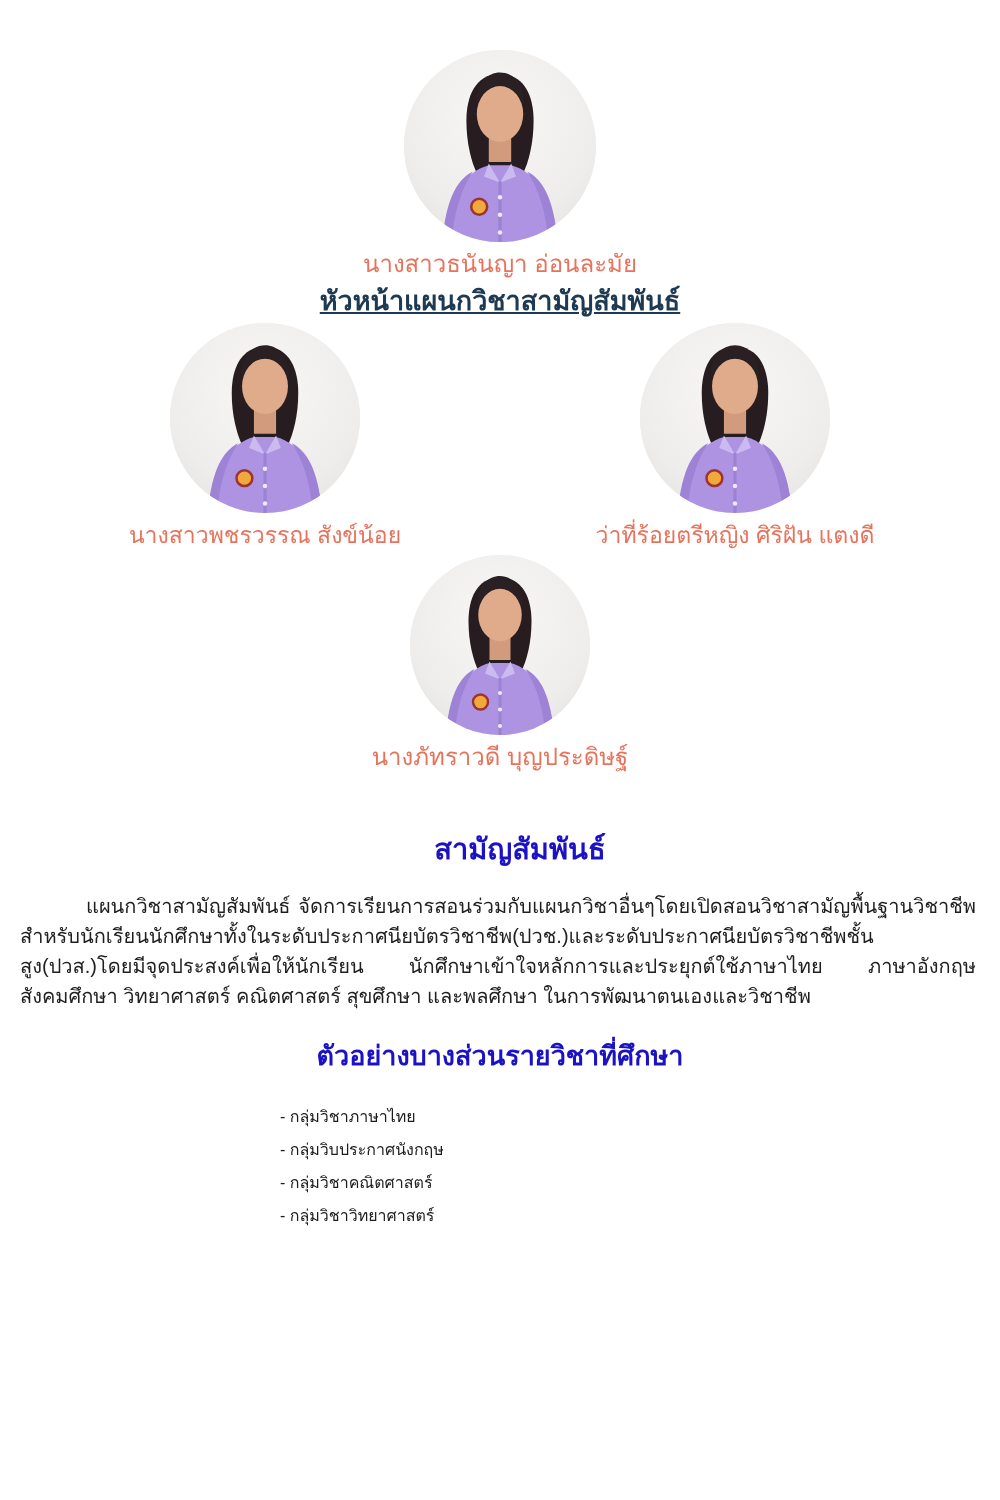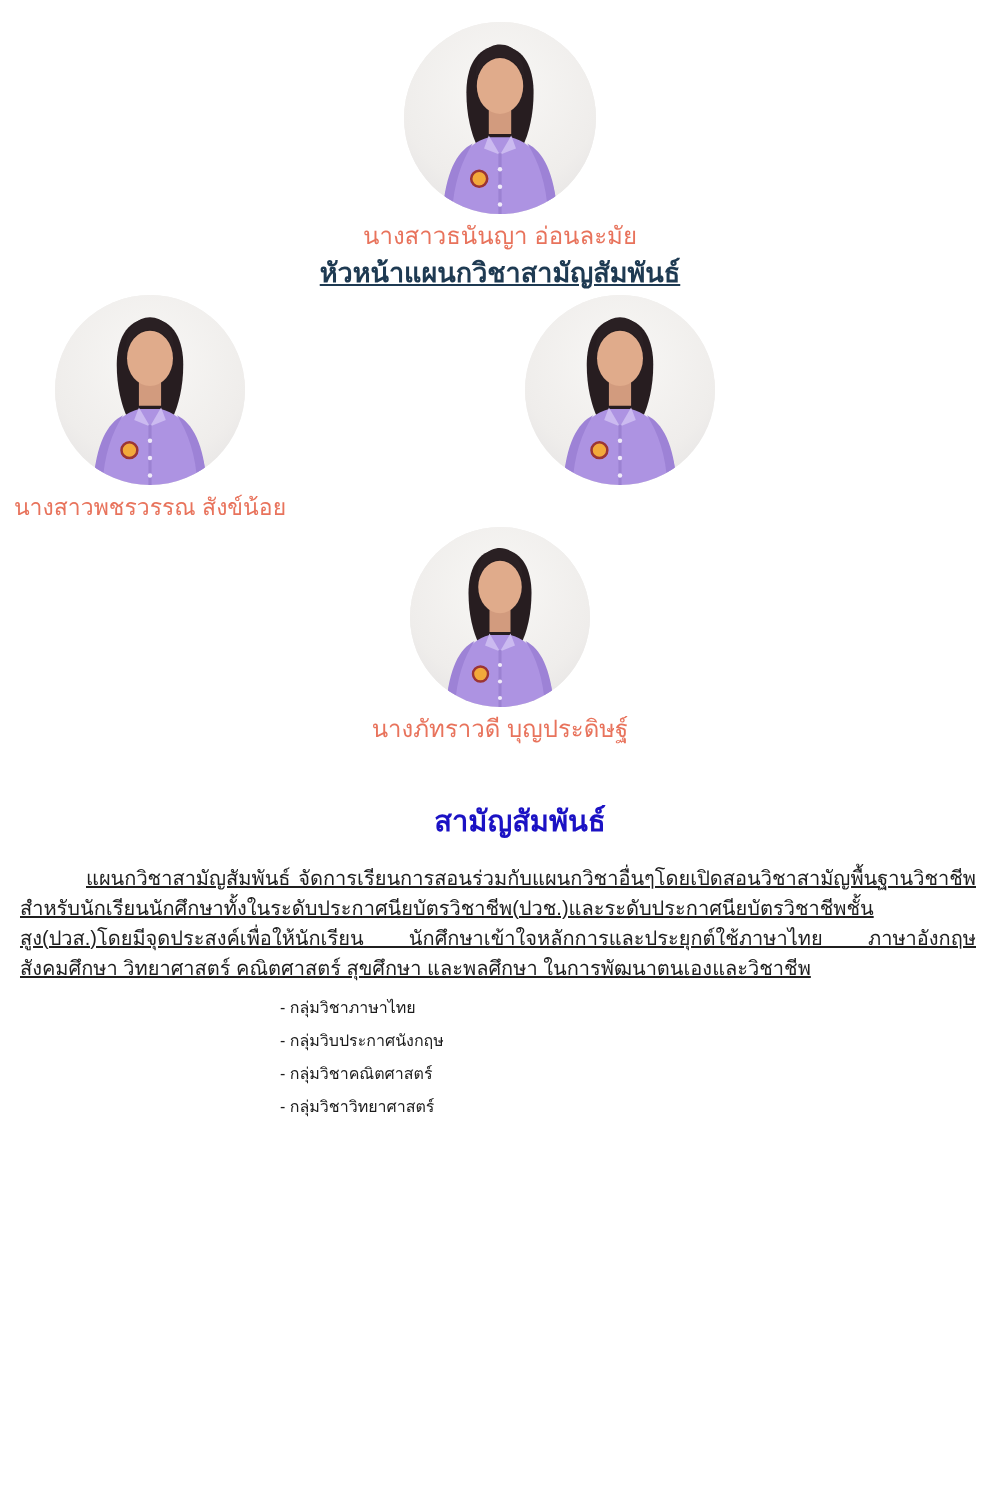--- a/index.html
+++ b/index.html
@@ -11,20 +11,21 @@
     height: 1500px;
     background: #ffffff;
     font-family: "Liberation Sans", sans-serif;
     color: #1f1f1f;
     overflow: hidden;
   }
   .page {
     width: 1000px;
     height: 1460px;
     position: relative;
+    margin-top: 28px;
   }
   
   .staff-block { text-align: center; }
   .portrait {
     border-radius: 50%;
     overflow: hidden;
     display: inline-block;
     background: #f0eeec;
     line-height: 0;
   }
@@ -42,21 +43,21 @@
   .head-title {
     color: #1e3a52;
     font-size: 27px;
     font-weight: 700;
     line-height: 36px;
     margin-top: 3px;
     text-decoration: underline;
   }
   .member-row {
     display: flex;
-    justify-content: flex-start;
+    justify-content: center;
     gap: 170px;
     margin-top: 4px;
   }
   .member-col { width: 300px; text-align: center; }
   
   .section-heading {
     text-align: center;
     color: #1b12c4;
     font-weight: 700;
     font-size: 29px;
@@ -64,21 +65,20 @@
     margin-top: 58px;
     padding-left: 40px;
   }
   .about-paragraph {
     margin: 8px 24px 0 20px;
     font-size: 20px;
     line-height: 30px;
     text-align: justify;
     text-indent: 66px;
     color: #1f1f1f;
-    text-decoration: underline;
   }
   .sub-heading {
     text-align: center;
     color: #1b12c4;
     font-weight: 700;
     font-size: 27px;
     line-height: 34px;
     margin-top: 28px;
   }
   .subject-list {
@@ -142,39 +142,41 @@
             </svg>
         </figure>
         <div class="person-name small">นางสาวพชรวรรณ สังข์น้อย</div>
       </div>
       <div class="member-col">
         <figure class="portrait portrait-md" style="margin:0">
           <svg viewBox="0 0 120 120">
               <use href="#avatar"></use>
             </svg>
         </figure>
+        <div class="person-name small">ว่าที่ร้อยตรีหญิง ศิริฝัน แตงดี</div>
       </div>
     </div>
 
     
     <figure class="portrait portrait-sm" style="margin-bottom:0">
       <svg viewBox="0 0 120 120">
           <use href="#avatar"></use>
         </svg>
     </figure>
     <div class="person-name">นางภัทราวดี บุญประดิษฐ์</div>
 
   </section>
 
   <section>
     <h2 class="section-heading">สามัญสัมพันธ์</h2>
     <p class="about-paragraph">แผนกวิชาสามัญสัมพันธ์  จัดการเรียนการสอนร่วมกับแผนกวิชาอื่นๆโดยเปิดสอนวิชาสามัญพื้นฐานวิชาชีพสำหรับนักเรียนนักศึกษาทั้งในระดับประกาศนียบัตรวิชาชีพ(ปวช.)และระดับประกาศนียบัตรวิชาชีพชั้นสูง(ปวส.)โดยมีจุดประสงค์เพื่อให้นักเรียน นักศึกษาเข้าใจหลักการและประยุกต์ใช้ภาษาไทย ภาษาอังกฤษ สังคมศึกษา วิทยาศาสตร์ คณิตศาสตร์ สุขศึกษา และพลศึกษา ในการพัฒนาตนเองและวิชาชีพ</p>
   </section>
 
   <section>
+    <h3 class="sub-heading">ตัวอย่างบางส่วนรายวิชาที่ศึกษา</h3>
     <ul class="subject-list">
       <li>- กลุ่มวิชาภาษาไทย</li>
       <li>- กลุ่มวิบประกาศนังกฤษ</li>
       <li>- กลุ่มวิชาคณิตศาสตร์</li>
       <li>- กลุ่มวิชาวิทยาศาสตร์</li>
     </ul>
   </section>
 
 </div>
 

